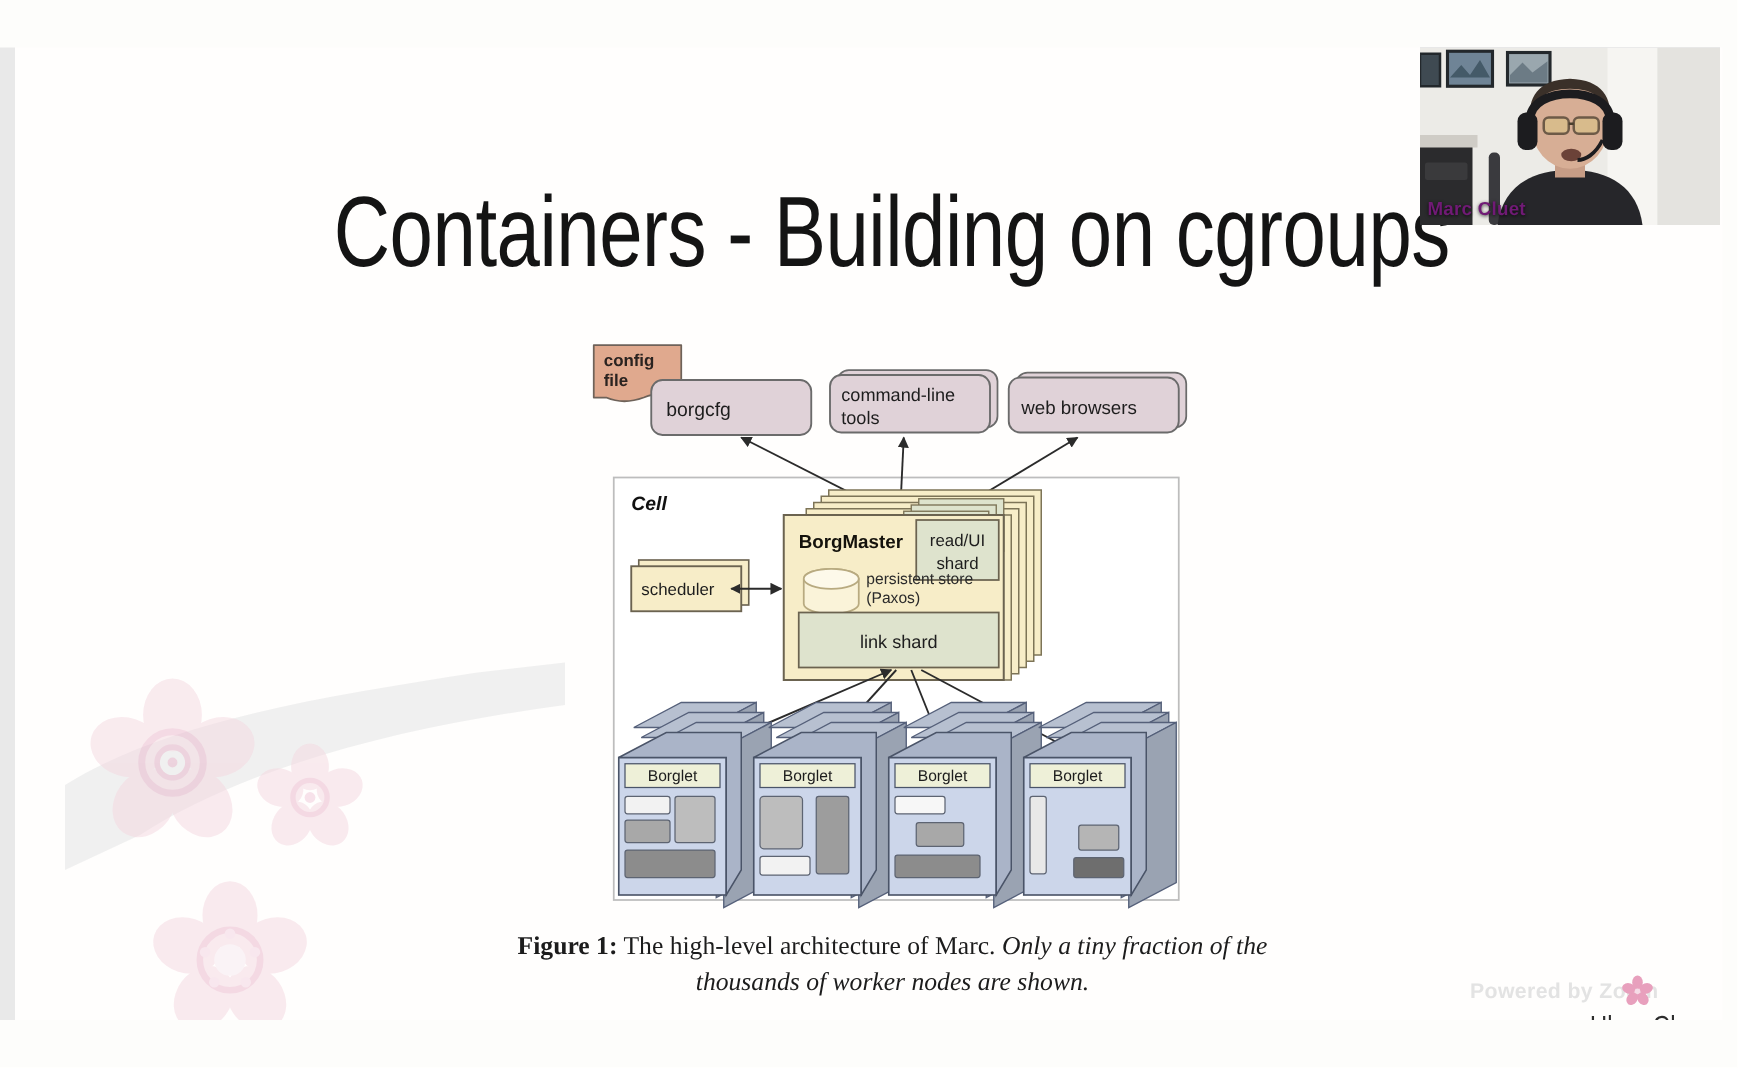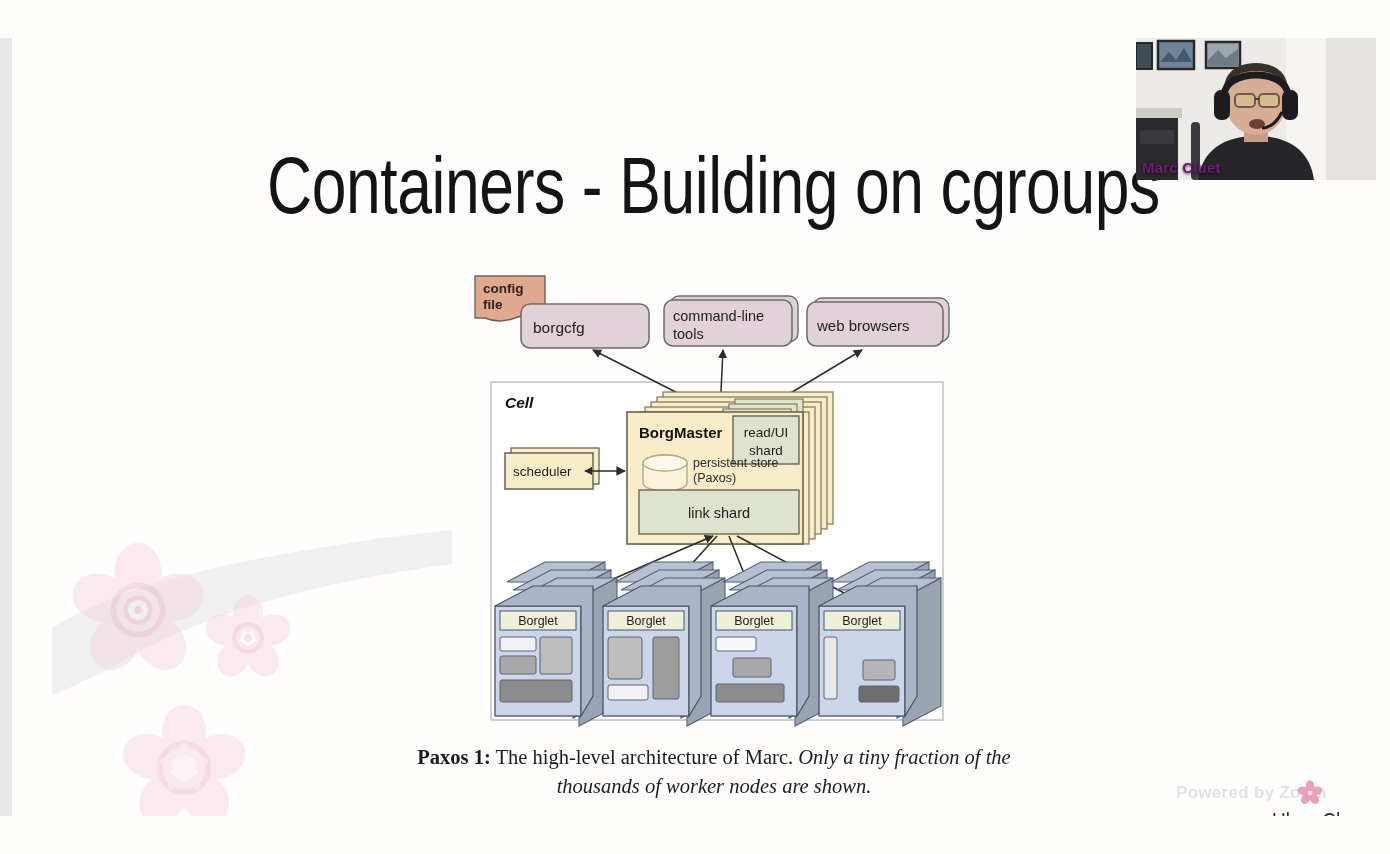--- a/index.html
+++ b/index.html
@@ -296,21 +296,21 @@
           <rect x="357" y="351" width="76" height="19" fill="#eef0d8" stroke="#4a5468" stroke-width="1"></rect>
           <text x="395" y="365" text-anchor="middle" font-family="Liberation Sans, sans-serif" font-size="12.5" fill="#1d1d1d">Borglet</text>
           <rect x="357" y="377" width="13" height="62" rx="2" fill="#e8e8e8" stroke="#5d6472" stroke-width="1"></rect>
           <rect x="396" y="400" width="32" height="20" rx="2" fill="#b5b5b5" stroke="#5d6472" stroke-width="1"></rect>
           <rect x="392" y="426" width="40" height="16" rx="2" fill="#6e6e6e" stroke="#5d6472" stroke-width="1"></rect>
         </g>
       </svg>
     </div>
 
     <div class="caption">
-      <b>Paxos 1:</b><span> The high-level architecture of Marc. </span><i>Only a tiny fraction of the thousands of worker nodes are shown.</i>
+      <b>Figure 1:</b><span> The high-level architecture of Marc. </span><i>Only a tiny fraction of the thousands of worker nodes are shown.</i>
     </div>
 
     <div class="powered">Powered by Zoom</div>
     <svg class="zoom-petal" viewBox="0 0 40 40">
       <g fill="#e8a0bd" transform="translate(20,20)">
         <ellipse cx="0" cy="-11" rx="6.5" ry="8.5"></ellipse>
         <ellipse cx="10.5" cy="-3.4" rx="6.5" ry="8.5" transform="rotate(72 10.5 -3.4)"></ellipse>
         <ellipse cx="6.5" cy="9" rx="6.5" ry="8.5" transform="rotate(144 6.5 9)"></ellipse>
         <ellipse cx="-6.5" cy="9" rx="6.5" ry="8.5" transform="rotate(216 -6.5 9)"></ellipse>
         <ellipse cx="-10.5" cy="-3.4" rx="6.5" ry="8.5" transform="rotate(288 -10.5 -3.4)"></ellipse>

